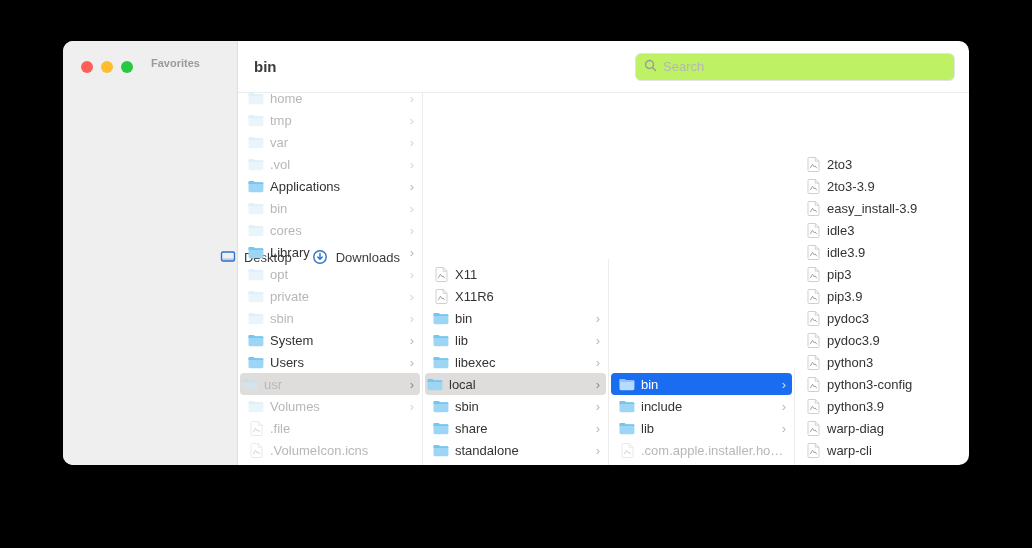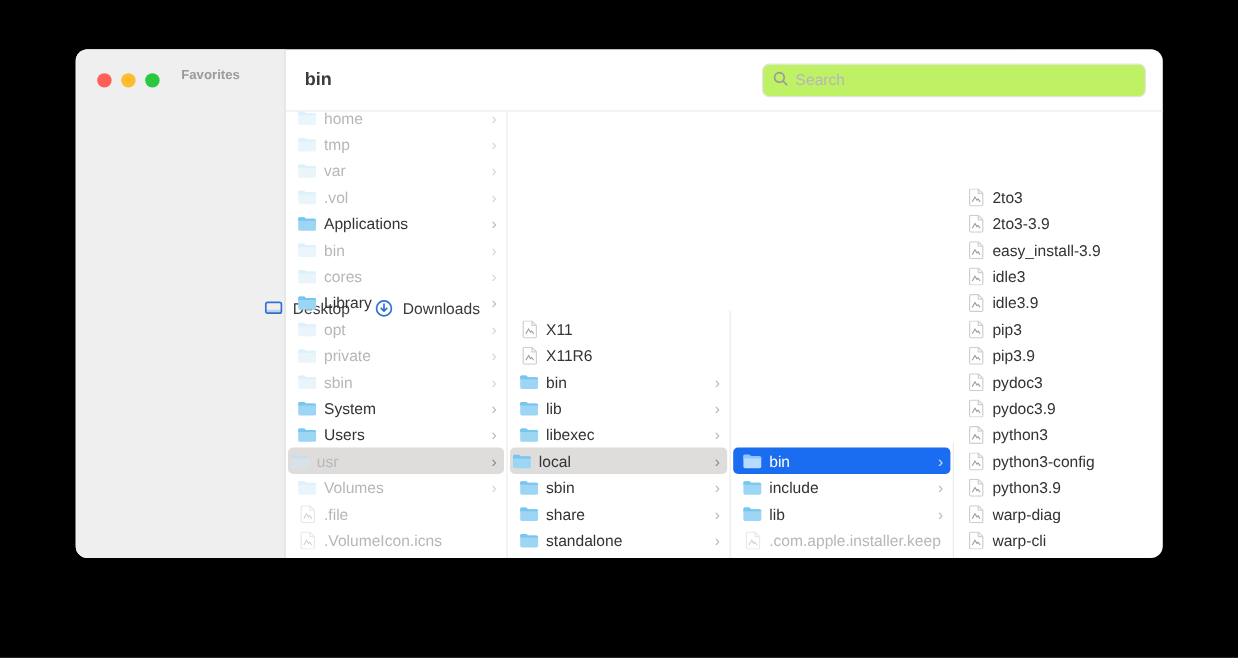--- a/index.html
+++ b/index.html
@@ -398,21 +398,21 @@
             <span class="chev">›</span>
           </div>
           <div class="row dim">
             <span class="ficon">
               <svg class="doc-svg" viewBox="0 0 13 15">
     <path d="M1 1.5C1 .9 1.4.5 2 .5h6.2L12 4.2V13.5c0 .6-.4 1-1 1H2c-.6 0-1-.4-1-1V1.5z" fill="#fff" stroke="#cfcfcf" stroke-width="1"></path>
     <path d="M8.2.5v3.7H12" fill="none" stroke="#cfcfcf" stroke-width="1"></path>
     <path d="M3.2 11.2l2.3-4 1.6 2.6 1-.9 1.7 2.3" fill="none" stroke="#9a9a9a" stroke-width="0.9"></path>
   </svg>
             </span>
-            <span class="name">.com.apple.installer.keep</span>
+            <span class="name">.com.apple.installer.home</span>
           </div>
         </div>
       <div class="col col-3">
           <div class="row">
             <span class="ficon">
               <svg class="doc-svg" viewBox="0 0 13 15">
     <path d="M1 1.5C1 .9 1.4.5 2 .5h6.2L12 4.2V13.5c0 .6-.4 1-1 1H2c-.6 0-1-.4-1-1V1.5z" fill="#fff" stroke="#cfcfcf" stroke-width="1"></path>
     <path d="M8.2.5v3.7H12" fill="none" stroke="#cfcfcf" stroke-width="1"></path>
     <path d="M3.2 11.2l2.3-4 1.6 2.6 1-.9 1.7 2.3" fill="none" stroke="#9a9a9a" stroke-width="0.9"></path>
   </svg>

